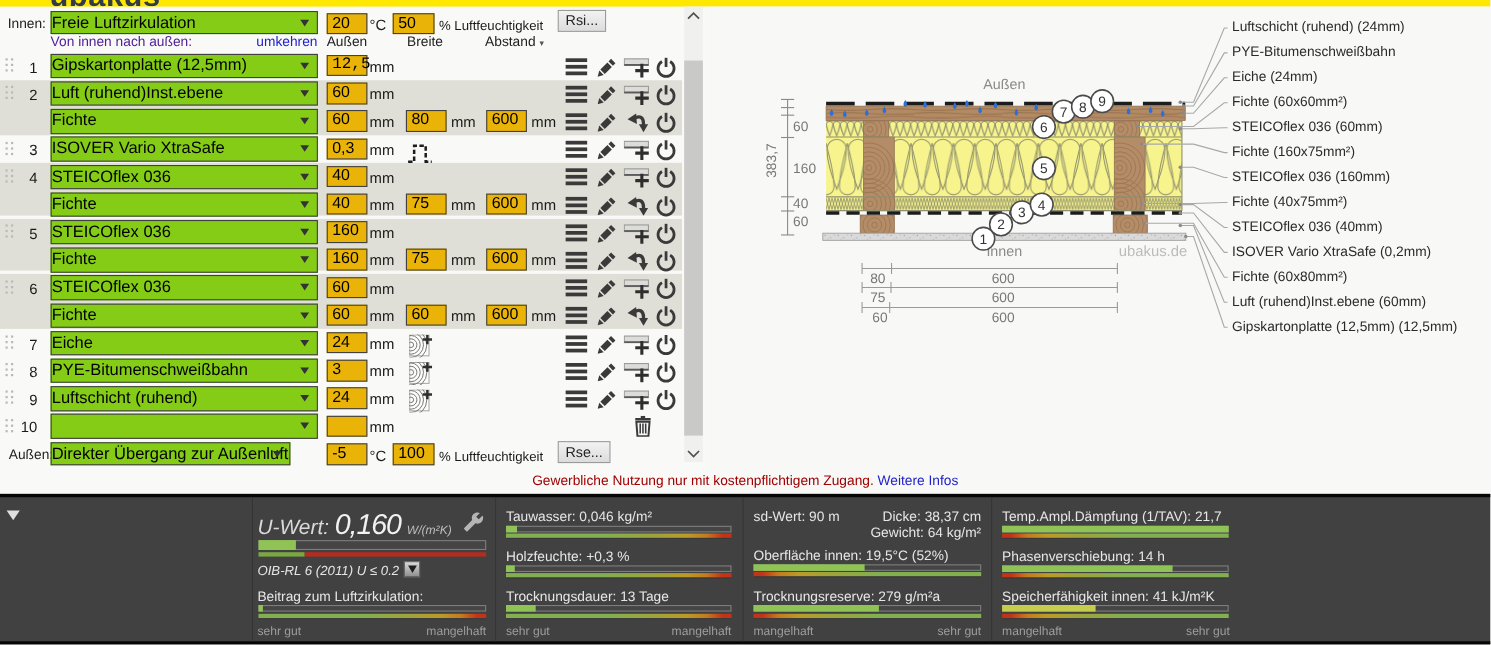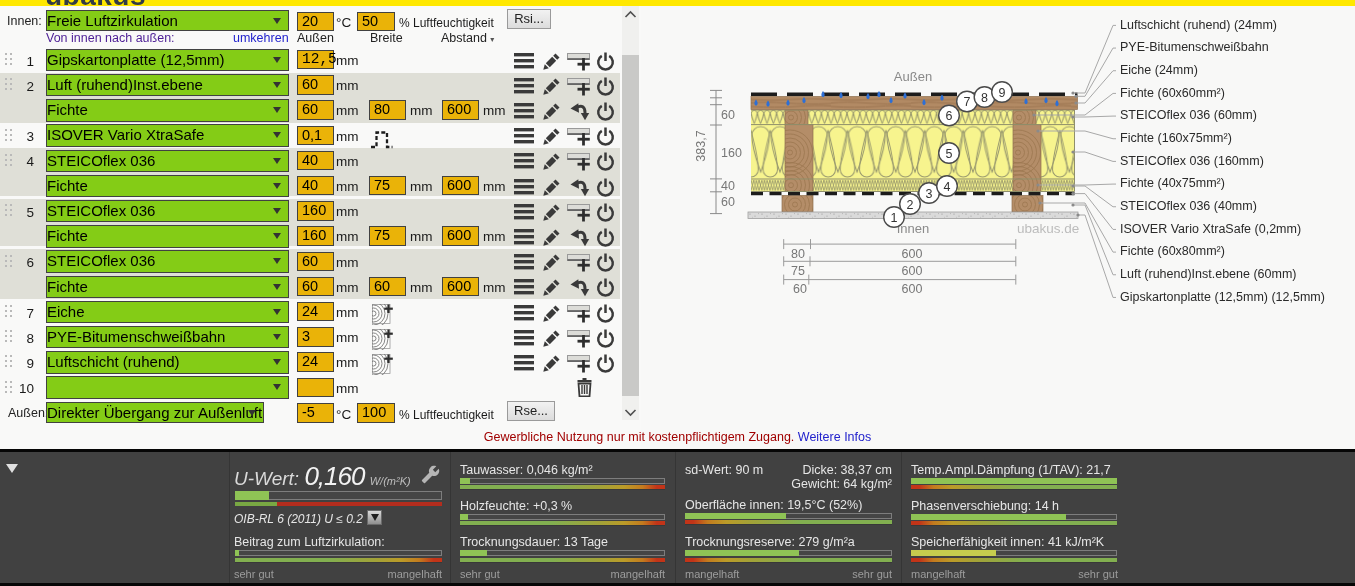--- a/index.html
+++ b/index.html
@@ -147,21 +147,21 @@
 <div class="hdl" style="left:5px;top:129px">
     <div style="position:absolute;left:0px;top:0px;width:2px;height:2px;background:#b9b9b9"></div>
     <div style="position:absolute;left:5px;top:0px;width:2px;height:2px;background:#b9b9b9"></div>
     <div style="position:absolute;left:0px;top:5px;width:2px;height:2px;background:#b9b9b9"></div>
     <div style="position:absolute;left:5px;top:5px;width:2px;height:2px;background:#b9b9b9"></div>
     <div style="position:absolute;left:0px;top:10px;width:2px;height:2px;background:#b9b9b9"></div>
     <div style="position:absolute;left:5px;top:10px;width:2px;height:2px;background:#b9b9b9"></div>
   </div>
 <div class="num" style="left:16px;top:129.1px;">3</div>
 <div class="sel" style="left:46px;top:124.3px;width:243px;">ISOVER Vario XtraSafe<span class="ar"></span></div>
-<div class="inp" style="left:297px;top:125.5px;width:37px;">0,1</div>
+<div class="inp" style="left:297px;top:125.5px;width:37px;">0,3</div>
 <div class="mm" style="left:336px;top:126.5px;">mm</div>
 <svg class="icon" style="left:370px;top:128.1px" width="24" height="21">
     <path d="M1,19 h5.5 v-14.5 h10.5 v14.5 h5.5" fill="none" stroke="#1d1d1d" stroke-width="2.3" stroke-dasharray="4,2.2"></path>
   </svg>
 <svg class="icon" style="left:514px;top:127.1px" width="20" height="18">
     <g fill="#3a3a3a">
       <rect x="0" y="1" width="20" height="3.4"></rect>
       <rect x="0" y="7" width="20" height="3.4"></rect>
       <rect x="0" y="13" width="20" height="3.4"></rect>
     </g>

